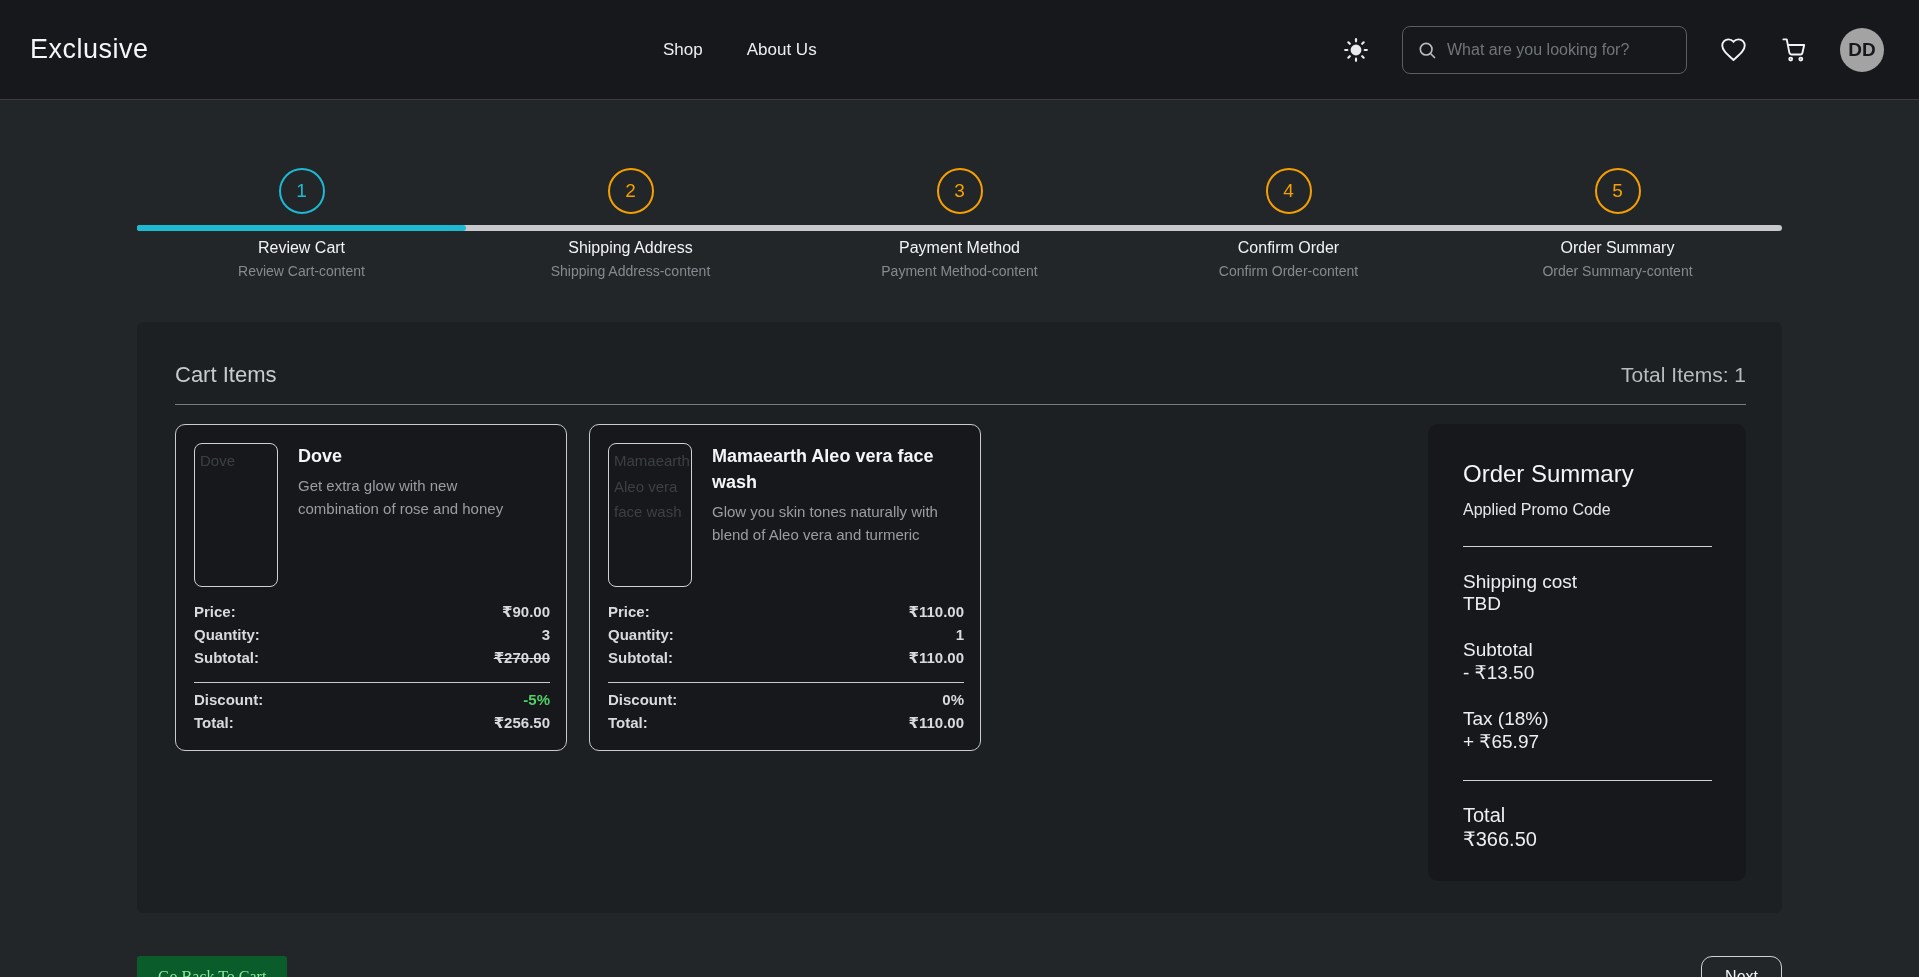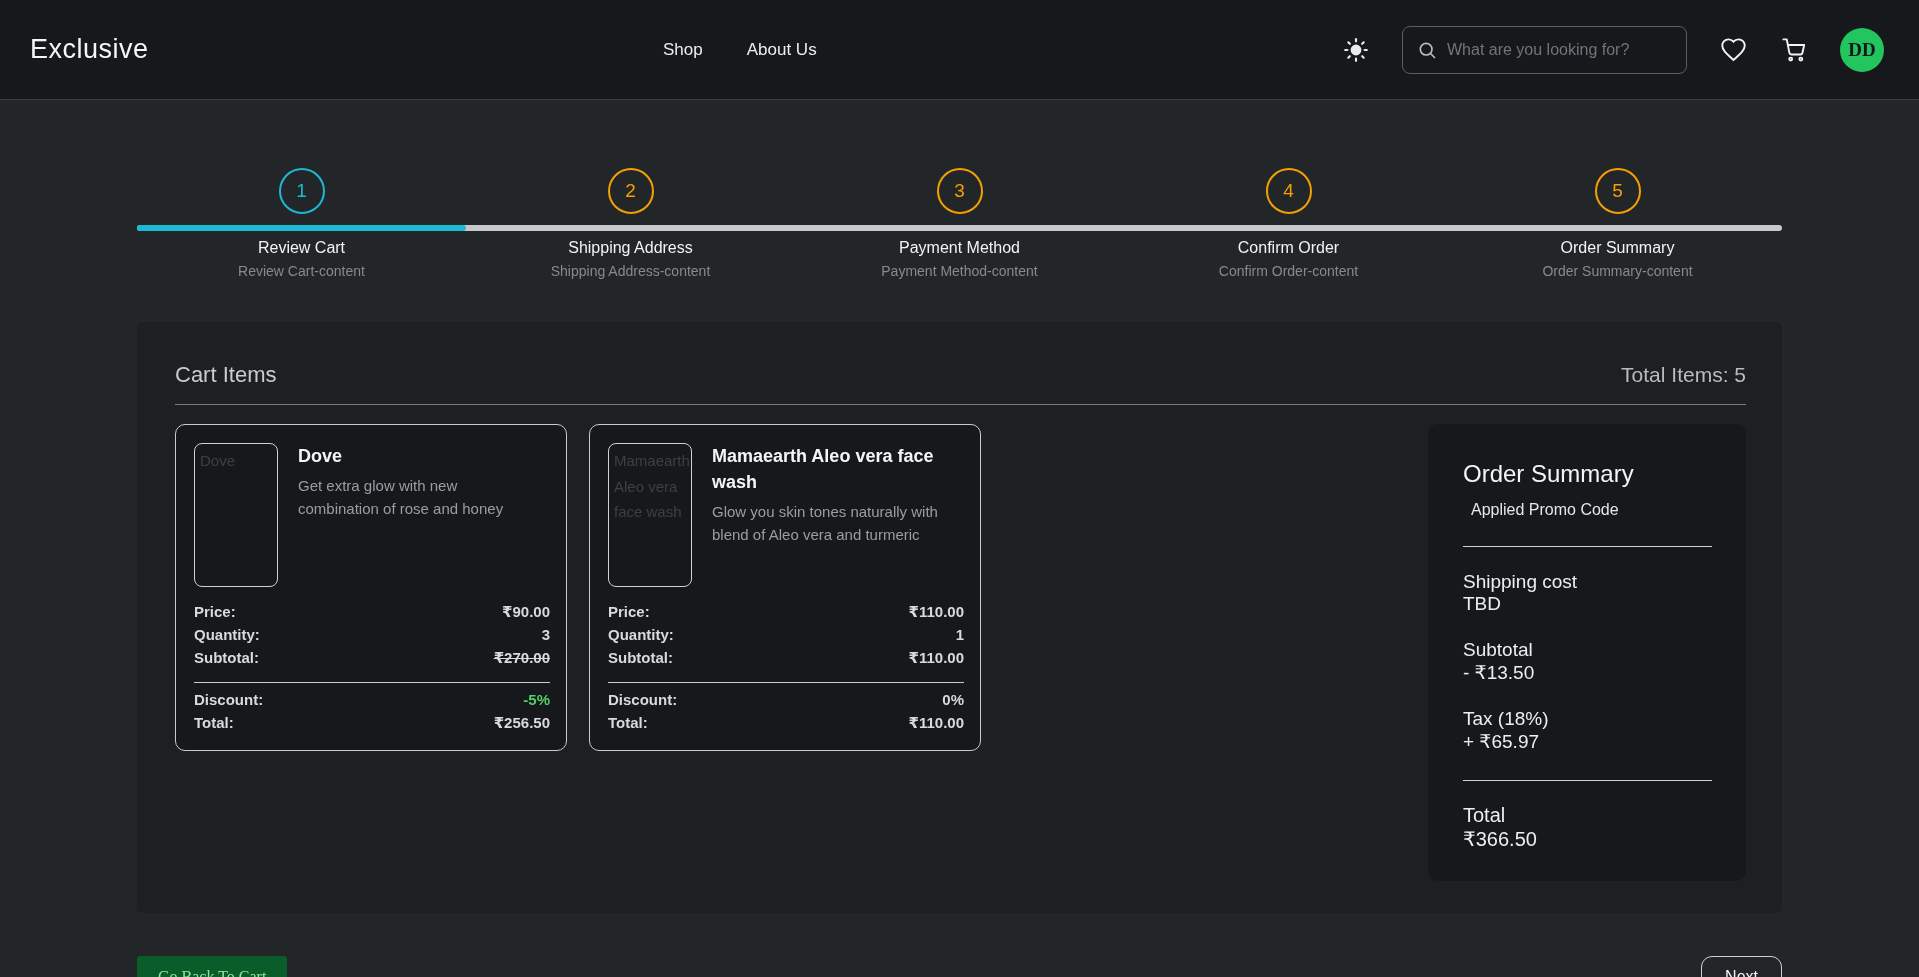--- a/index.html
+++ b/index.html
@@ -52,27 +52,26 @@
     outline: none;
     color: #c5c8cc;
     font-size: 16px;
     width: 100%;
     font-family: inherit;
   }
   .search-box input::placeholder { color: #71757a; }
   .avatar {
     width: 44px; height: 44px;
     border-radius: 50%;
-    background: #22c55e;
+    background: #a3a3a3;
     color: #16181b;
     font-weight: 700;
     font-size: 19px;
     display: flex; align-items: center; justify-content: center;
     cursor: pointer;
-    font-family: Liberation Serif, serif;
   }
 
   
   .stepper {
     position: relative;
     margin: 68px 137px 0;
     display: flex;
   }
   .progress-track {
     position: absolute;
@@ -168,21 +167,21 @@
 
   
   .summary {
     width: 318px;
     min-height: 327px;
     background: #16181c;
     border-radius: 10px;
     padding: 36px 34px 30px 35px;
   }
   .sum-title { font-size: 24px; font-weight: 500; color: #f4f5f6; }
-  .sum-promo { margin-top: 13px; font-size: 16px; color: #e4e6e9; margin-left: 8px; }
+  .sum-promo { margin-top: 13px; font-size: 16px; color: #e4e6e9; }
   .sum-divider { border: none; border-top: 1px solid #cfd2d5; margin-top: 27px; }
   .srow {
     display: flex;
     justify-content: space-between;
     margin-top: 24px;
     font-size: 19px;
     color: #eceef0;
     flex-direction: column;
   }
   .srow.total { font-size: 20px; font-weight: 500; margin-top: 23px; }
@@ -307,21 +306,21 @@
   <div class="step">
     <div class="step-circle">5</div>
     <div class="step-title">Order Summary</div>
     <div class="step-subtitle">Order Summary-content</div>
   </div>
 </div>
 
 <section class="panel">
   <div class="panel-header">
     <div class="panel-title">Cart Items</div>
-    <div class="panel-count">Total Items: 5</div>
+    <div class="panel-count">Total Items: 1</div>
   </div>
 
   <div class="cart-body">
     <div class="cards">
 
       <div class="card">
         <div class="card-top">
           <div class="thumb">Dove</div>
           <div>
             <div class="card-name">Dove</div>

